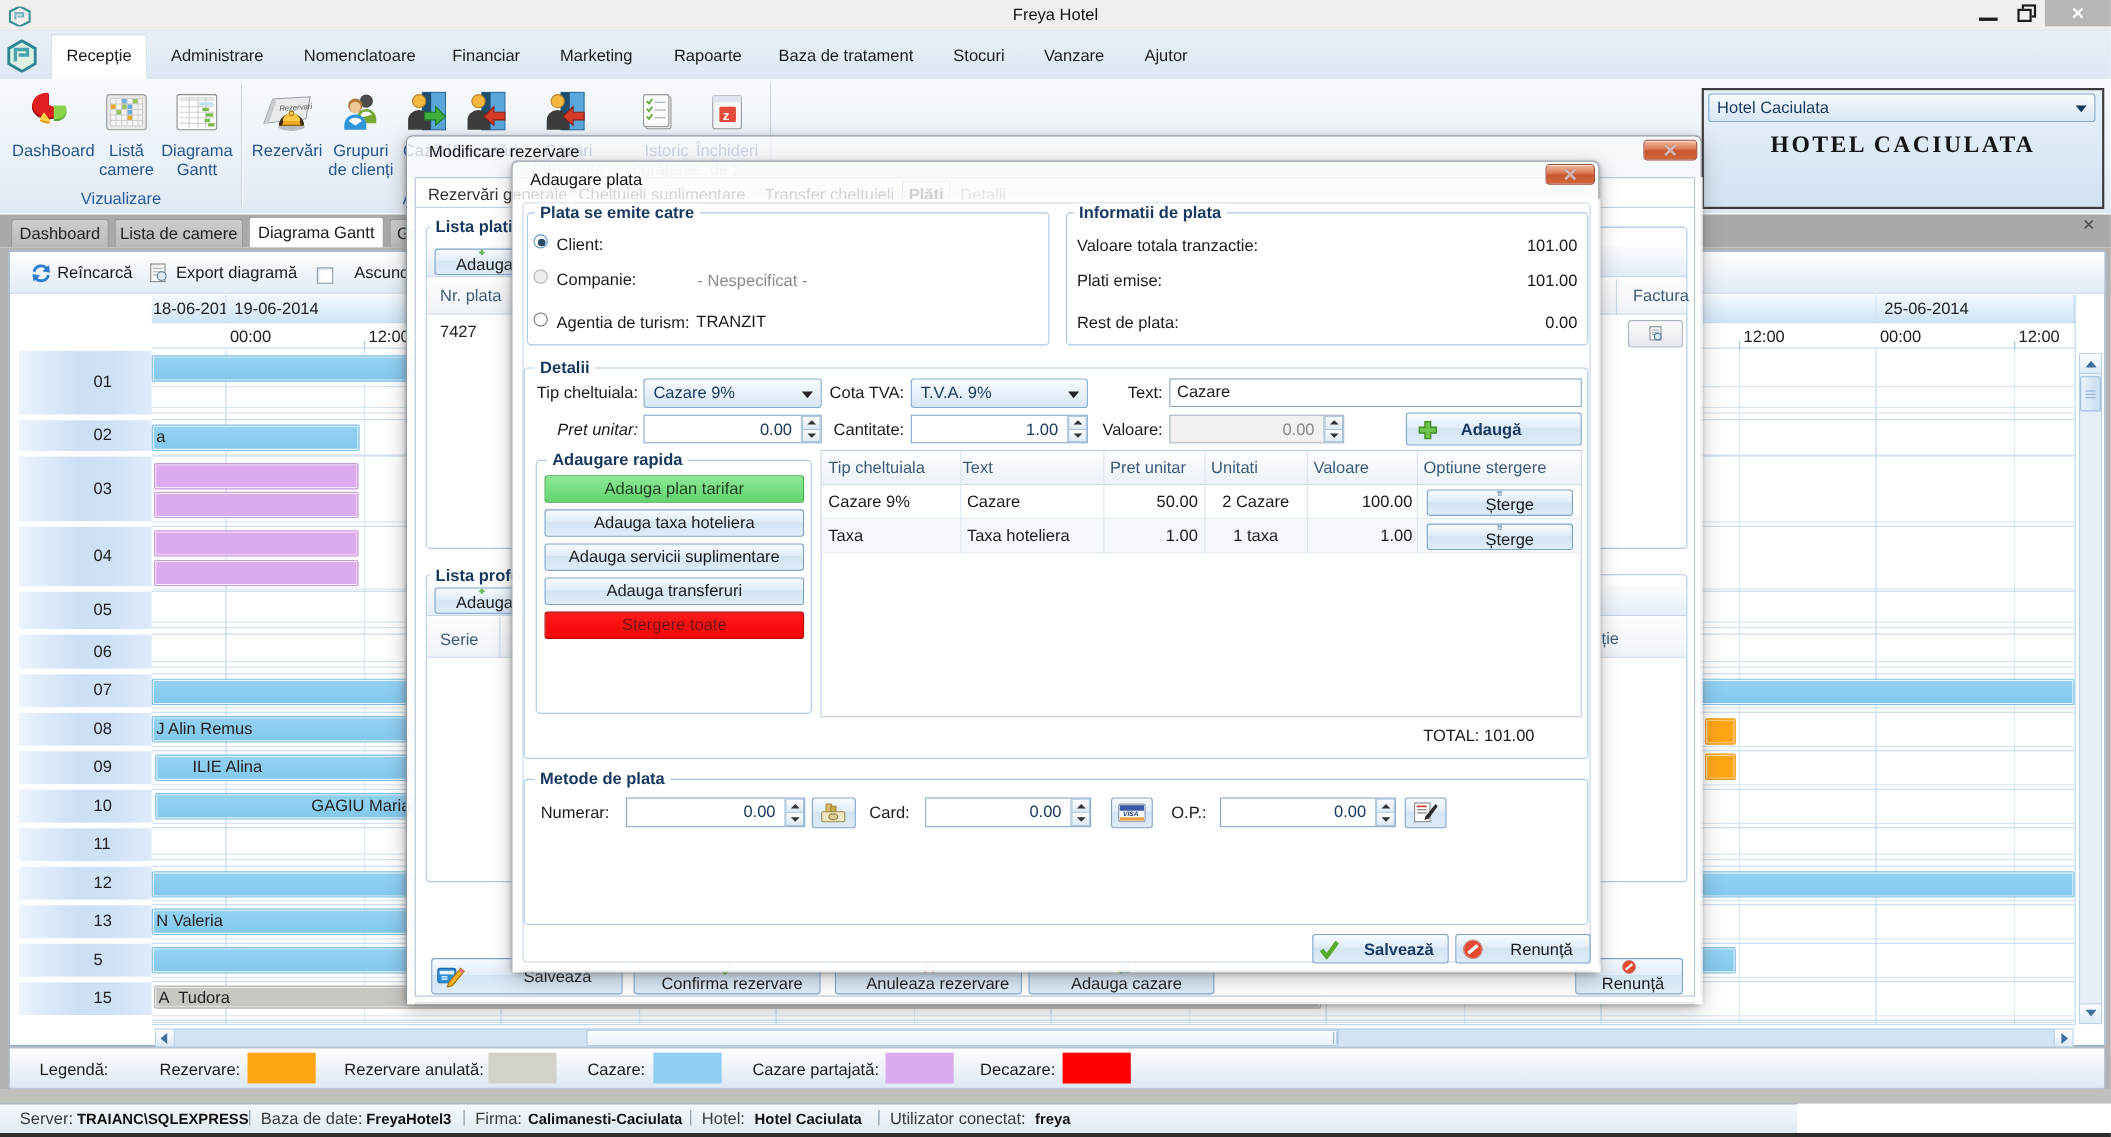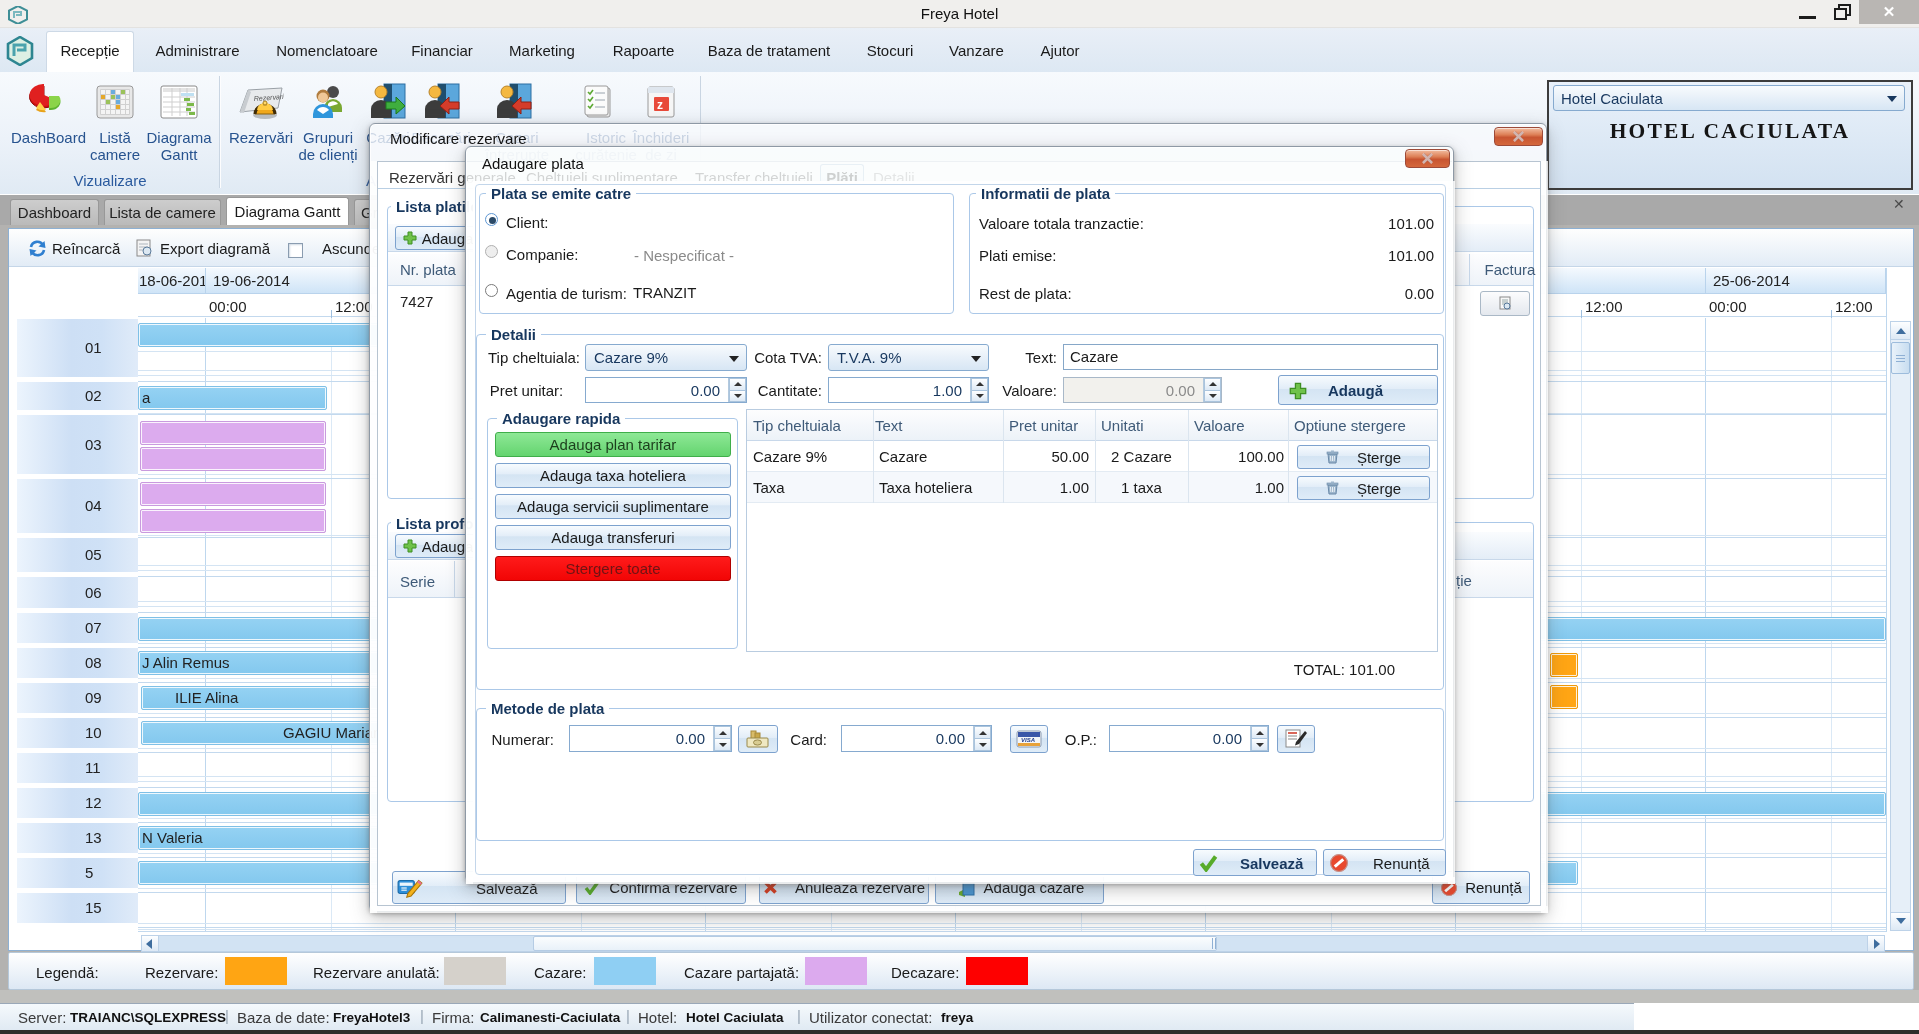--- a/index.html
+++ b/index.html
@@ -3,21 +3,21 @@
 <meta charset="utf-8">
 <style>
   * { margin:0; padding:0; box-sizing:border-box; }
   html,body { width:1919px; height:1034px; overflow:hidden; }
   body { font-family:"Liberation Sans", sans-serif; font-size:15px; color:#1a1a1a; position:relative; background:#fff; }
   .abs { position:absolute; }
   .gbxlbl { position:absolute; font-weight:bold; color:#17375E; background:#fff; padding:0 5px; z-index:3; }
   .gbx { position:absolute; border:1px solid #abc8e8; border-radius:4px; }
   .btn { position:absolute; border:1px solid #7da2ce; border-radius:3px;
          background:linear-gradient(#f7fbfe, #e2edf8 45%, #d4e4f3 46%, #dfecf8);
-         display:flex; align-items:center; justify-content:center; }
+         display:flex; align-items:center; justify-content:center;flex-direction:column; }
   .combo { position:absolute; border:1px solid #86aacf; border-radius:3px;
            background:linear-gradient(#f8fbfd, #e9f1f9 45%, #d7e6f4);
            display:flex; align-items:center; }
   .combo .arr { position:absolute; right:7px; top:50%; margin-top:-2px; width:0; height:0;
                 border-left:5px solid transparent; border-right:5px solid transparent; border-top:6px solid #222; }
   .spin { position:absolute; border:1px solid #86aacf; background:#fff; }
   .spin .val { position:absolute; right:26px; top:0; bottom:0; display:flex; align-items:center; color:#17375E; }
   .spinbtns { position:absolute; right:0; top:0; bottom:0; width:18px; border-left:1px solid #b3c9de; display:flex; flex-direction:column; }
   .spinbtns div { flex:1; background:linear-gradient(#fdfeff,#dde9f5); border:1px solid #aac4dd; position:relative; }
   .spinbtns div + div { border-top:none; }
@@ -405,20 +405,21 @@
  <div class="bar bpurple" style="left:131px;top:280px;width:186px;"></div>
  <div class="bar bblue" style="left:129px;top:388px;width:1748px;"></div>
  <div class="bar bblue" style="left:129px;top:422px;width:671px;"><i>J Alin Remus</i></div>
  <div class="bar borange" style="left:1541px;top:424px;width:28px;"></div>
  <div class="bar bblue" style="left:132px;top:457px;width:768px;"><i style="margin-left:33px;">ILIE Alina</i></div>
  <div class="bar borange" style="left:1541px;top:456px;width:28px;"></div>
  <div class="bar bblue" style="left:132px;top:492px;width:968px;"><i style="margin-left:141px;">GAGIU Marian</i></div>
  <div class="bar bblue" style="left:129px;top:563px;width:1748px;"></div>
  <div class="bar bblue" style="left:129px;top:597px;width:1371px;"><i>N Valeria</i></div>
  <div class="bar bblue" style="left:129px;top:632px;width:1440px;"></div>
+ <div class="bar bgray" style="left:131px;top:667px;width:1061px;height:21px;"><i>A&nbsp; Tudora</i></div>
  <div class="abs" style="left:1881px;top:92px;width:21px;height:610px;background:#e6eff8;border:1px solid #bdd2e8;">
    <div class="abs" style="left:0;top:0;width:19px;height:18px;background:linear-gradient(#fdfeff,#dde9f5);border-bottom:1px solid #bdd2e8;"></div>
    <div class="abs" style="left:5px;top:6px;width:0;height:0;border-left:5px solid transparent;border-right:5px solid transparent;border-bottom:6px solid #3e6d9e;"></div>
    <div class="abs" style="left:0;top:20px;width:19px;height:32px;background:linear-gradient(90deg,#e9f2fa,#c8ddf0);border:1px solid #9dbcdc;border-radius:2px;">
      <div style="margin:12px 4px 0;height:1px;background:#8fb0d4;"></div>
         <div style="margin:2px 4px 0;height:1px;background:#8fb0d4;"></div>
         <div style="margin:2px 4px 0;height:1px;background:#8fb0d4;"></div>
    </div>
    <div class="abs" style="left:0;bottom:0;width:19px;height:18px;background:linear-gradient(#fdfeff,#dde9f5);border-top:1px solid #bdd2e8;"></div>
    <div class="abs" style="left:5px;bottom:6px;width:0;height:0;border-left:5px solid transparent;border-right:5px solid transparent;border-top:6px solid #3e6d9e;"></div>
@@ -612,21 +613,21 @@
         <span style="margin-left:8px;color:#17375E;">Cazare 9%</span>
         <span class="arr"></span>
       </div>
     <div class="abs" style="left:240px;top:168px;width:109px;text-align:right;">Cota TVA:</div>
     <div class="combo" style="left:355px;top:163px;width:161px;height:27px;">
         <span style="margin-left:8px;color:#17375E;">T.V.A. 9%</span>
         <span class="arr"></span>
       </div>
     <div class="abs" style="left:490px;top:168px;width:94px;text-align:right;">Text:</div>
     <div class="abs" style="left:590px;top:163px;width:375px;height:26px;border:1px solid #86a7c8;background:#fff;line-height:24px;"><span style="margin-left:6px;">Cazare</span></div>
-    <div class="abs" style="left:0px;top:201px;width:107px;text-align:center;">Pret unitar:</div>
+    <div class="abs" style="left:0px;top:201px;width:107px;text-align:right;font-style:italic;">Pret unitar:</div>
     <div class="spin" style="left:112px;top:196px;width:162px;height:26px;">
         <span class="val">0.00</span>
         <span class="spinbtns">
           <div class="up"></div>
           <div class="dn"></div>
         </span>
       </div>
     <div class="abs" style="left:240px;top:201px;width:109px;text-align:right;">Cantitate:</div>
     <div class="spin" style="left:355px;top:196px;width:161px;height:26px;">
         <span class="val">1.00</span>

